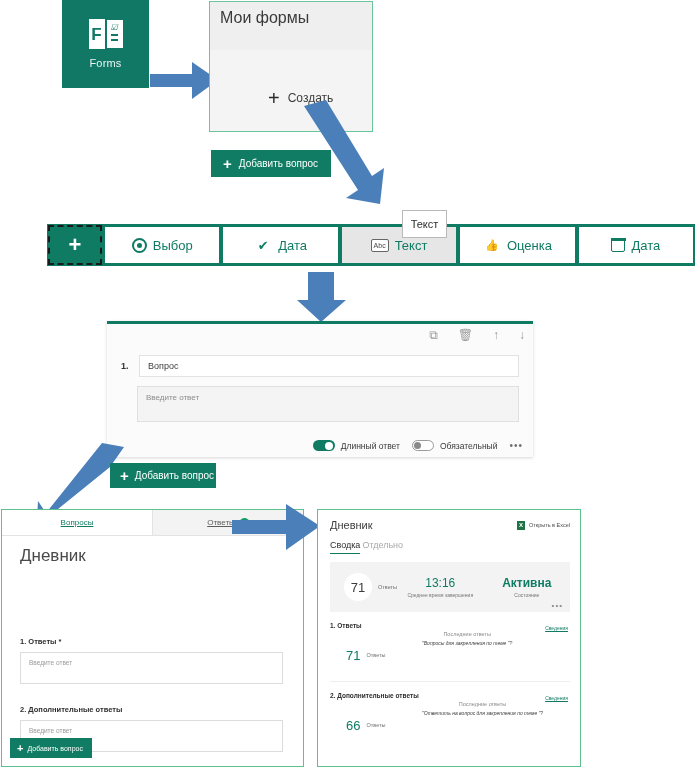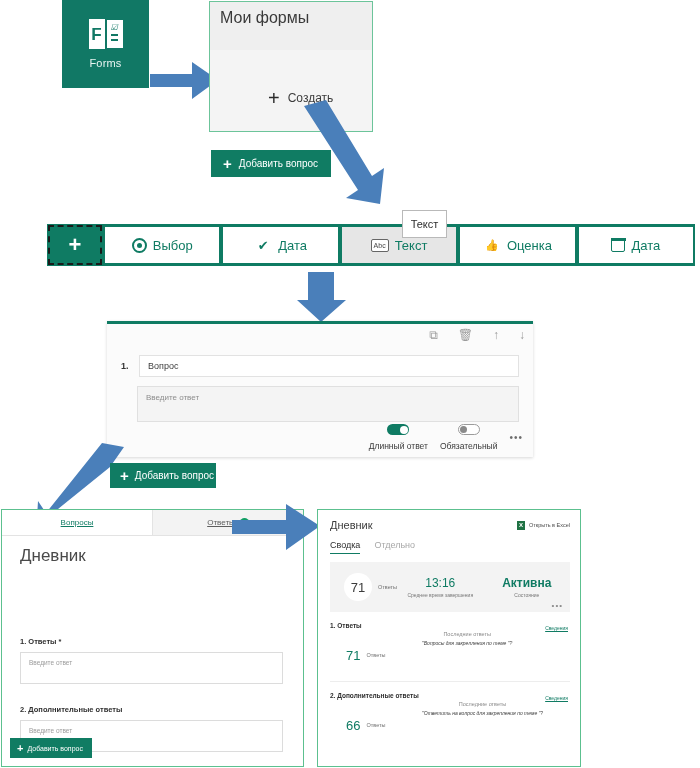--- a/index.html
+++ b/index.html
@@ -147,21 +147,21 @@
   #qc-footer {
     position: absolute; left: 0; right: 10px; bottom: 6px;
     display: flex; align-items: center; justify-content: flex-end; gap: 12px;
     font-size: 8.5px; color: #3a3a3a;
   }
   .toggle { width: 22px; height: 11px; border-radius: 6px; position: relative; }
   .toggle.on { background: #0f7b63; }
   .toggle.on::after { content:""; position:absolute; right:1.5px; top:1.5px; width:8px; height:8px; border-radius:50%; background:#fff; }
   .toggle.off { background: #ffffff; border: 1px solid #9b9b9b; }
   .toggle.off::after { content:""; position:absolute; left:1.5px; top:1px; width:7px; height:7px; border-radius:50%; background:#8a8a8a; }
-  .tgl-group { display: flex; align-items: center; gap: 6px; flex-direction: column; }
+  .tgl-group { display: flex; align-items: center; gap: 6px; }
   #qc-more { color: #6d6d6d; letter-spacing: 1px; font-size: 10px; }
 
   
   #add-q-bottom {
     position: absolute; left: 110px; top: 463px; width: 106px; height: 25px;
     background: #107c63; display: flex; align-items: center; gap: 6px; padding-left: 10px;
   }
 
   
   #editor-panel {
@@ -207,21 +207,21 @@
     display: flex; align-items: center; justify-content: space-between;
     padding: 9px 10px 0 12px;
   }
   #rs-title { font-size: 11px; color: #3c3c3c; }
   #rs-excel { display: flex; align-items: center; gap: 4px; font-size: 5.5px; color: #4a4a4a; }
   #excel-ico {
     width: 8px; height: 9px; background: #1f7244; color: #fff;
     font-size: 6px; display: flex; align-items: center; justify-content: center;
     font-weight: bold; font-family: "Liberation Sans", sans-serif;
   }
-  #rs-tabs { display: flex; gap: 14px; padding: 9px 0 0 12px; }
+  #rs-tabs { display: flex; gap: 2px; padding: 9px 0 0 12px; }
   .rs-tab { font-size: 9px; color: #a8a8a8; padding-bottom: 3px; }
   .rs-tab.active { color: #2f2f2f; border-bottom: 1.5px solid #0f7b63; }
   #rs-summary {
     margin: 8px 10px 0 12px; height: 50px; background: #f3f3f3;
     display: flex; align-items: center; position: relative;
   }
   #rs-sum-more {
     position: absolute; right: 7px; bottom: 2px; color: #8a8a8a; font-size: 8px; letter-spacing: 1px;
   }
   #sum-circle {

